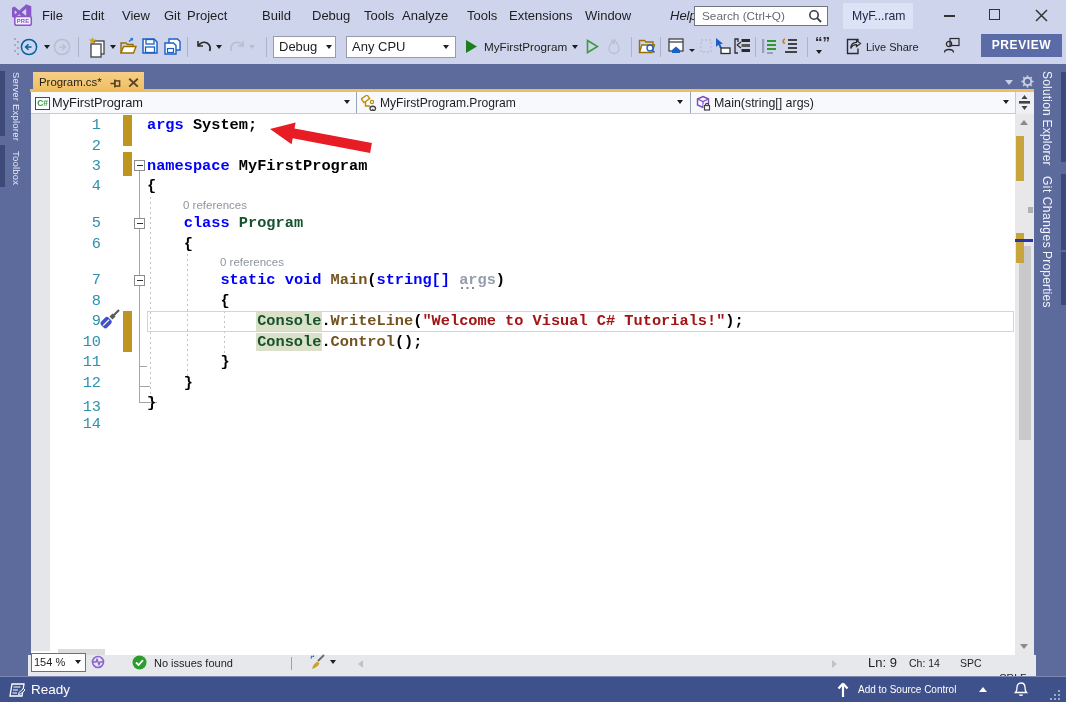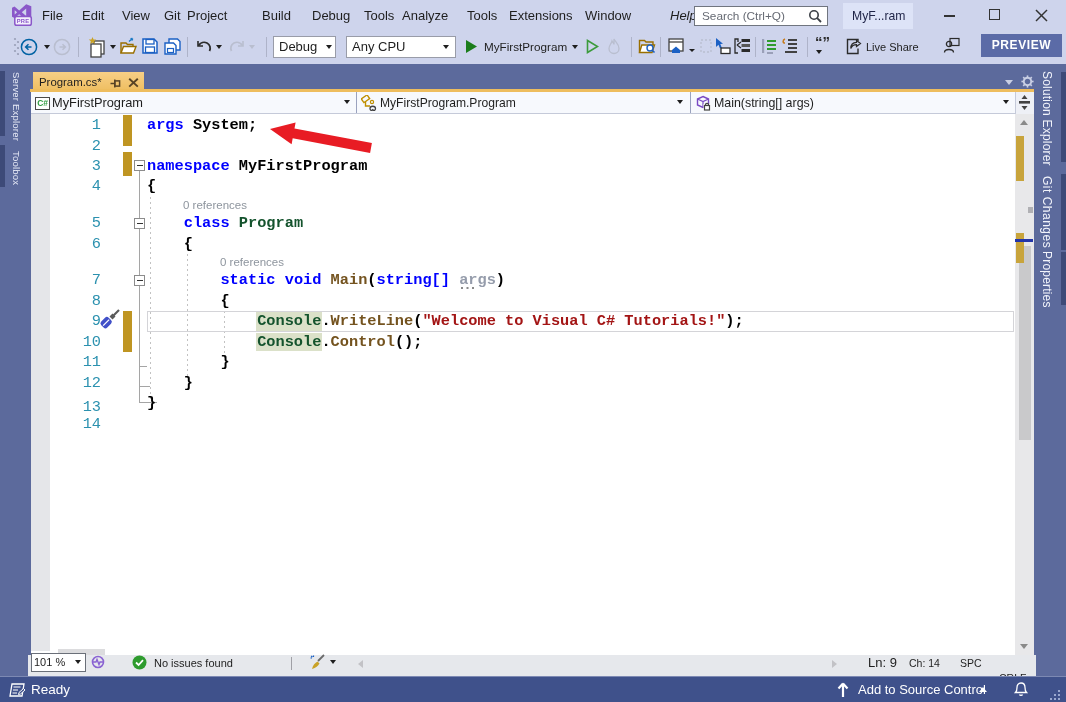--- a/index.html
+++ b/index.html
@@ -373,21 +373,21 @@
 <div class="abs" style="left:1016px;top:136px;width:8px;height:45px;background:#c8a43c;"></div>
 <div class="abs" style="left:1028px;top:207px;width:5px;height:6px;background:#b0b0b4;"></div>
 <div class="abs" style="left:1016px;top:233px;width:8px;height:30px;background:#c8a43c;"></div>
 <div class="abs" style="left:1015px;top:239px;width:18px;height:3.2px;background:#2335a8;"></div>
 
 <div class="abs" style="left:57.5px;top:648.5px;width:47px;height:6px;background:#dcdcde;"></div>
 
 <div class="abs" style="left:28px;top:654.5px;width:1008px;height:21px;background:#e6e8ec;"></div>
 
 <div class="abs" style="left:30.5px;top:653px;width:55px;height:19px;background:#fff;border:1px solid #6a6f78;"></div>
-<div class="abs" style="left:34px;top:653px;height:19px;line-height:19px;font-size:11px;color:#1e1e1e;">101 %</div>
+<div class="abs" style="left:34px;top:653px;height:19px;line-height:19px;font-size:11px;color:#1e1e1e;">154 %</div>
 <div class="caret-d" style="left:75px;top:660px;"></div>
 
 <svg class="abs" style="left:90px;top:654px;" width="16" height="16" viewBox="0 0 16 16">
   <circle cx="8" cy="8" r="5.5" fill="none" stroke="#8a63d2" stroke-width="1.6"></circle>
   <path d="M3 8 H6 L7 5.5 L9 10.5 L10 8 H13" fill="none" stroke="#8a63d2" stroke-width="1.4"></path>
 </svg>
 
 <svg class="abs" style="left:132px;top:655px;" width="15" height="15" viewBox="0 0 15 15">
   <circle cx="7.5" cy="7.5" r="7" fill="#2e9b2e"></circle>
   <path d="M4 7.5 L6.6 10 L11 5.2" fill="none" stroke="#fff" stroke-width="1.8"></path>
@@ -414,21 +414,21 @@
 <svg class="abs" style="left:9px;top:683px;" width="17" height="14" viewBox="0 0 17 14">
   <path d="M3 1 H15 L13 13 H1 Z" fill="none" stroke="#fff" stroke-width="1.3"></path>
   <path d="M4.5 4 H11.5 M4 7 H9 M3.5 10 H8" stroke="#fff" stroke-width="1.2"></path>
   <path d="M10 9.5 L14.5 5.5 L16 7 L11.5 11 L9.5 11.5 Z" fill="#3f518b" stroke="#fff" stroke-width="1"></path>
 </svg>
 <div class="abs" style="left:31px;top:677px;height:25px;line-height:25px;font-size:13.5px;color:#fff;">Ready</div>
 
 <svg class="abs" style="left:836px;top:681px;" width="14" height="17" viewBox="0 0 14 17">
   <path d="M7 16 V4 M7 2.5 L2.5 7.5 M7 2.5 L11.5 7.5" stroke="#fff" stroke-width="2.2" fill="none"></path>
 </svg>
-<div class="abs" style="left:858px;top:677px;height:14px;line-height:25px;font-size:13px;color:#fff;">Add to Source Control</div>
+<div class="abs" style="left:858px;top:677px;height:14px;line-height:25px;font-size:10px;color:#fff;">Add to Source Control</div>
 <div class="abs" style="left:979px;top:687px;width:0;height:0;border-left:4.5px solid transparent;border-right:4.5px solid transparent;border-bottom:5px solid #fff;"></div>
 
 <svg class="abs" style="left:1014px;top:681px;" width="14" height="17" viewBox="0 0 14 17">
   <path d="M7 2 C9.8 2 11 4.2 11 6.5 C11 10 12.5 11.5 12.5 11.5 H1.5 C1.5 11.5 3 10 3 6.5 C3 4.2 4.2 2 7 2 Z" fill="none" stroke="#fff" stroke-width="1.3"></path>
   <path d="M5.5 13.5 C5.8 14.6 8.2 14.6 8.5 13.5" fill="none" stroke="#fff" stroke-width="1.2"></path>
 </svg>
 <svg class="abs" style="left:1050px;top:690px;" width="12" height="10" viewBox="0 0 12 10">
   <g fill="#9aa8cf">
       <rect x="8" y="0" width="2" height="2"></rect>
       <rect x="4" y="4" width="2" height="2"></rect>

